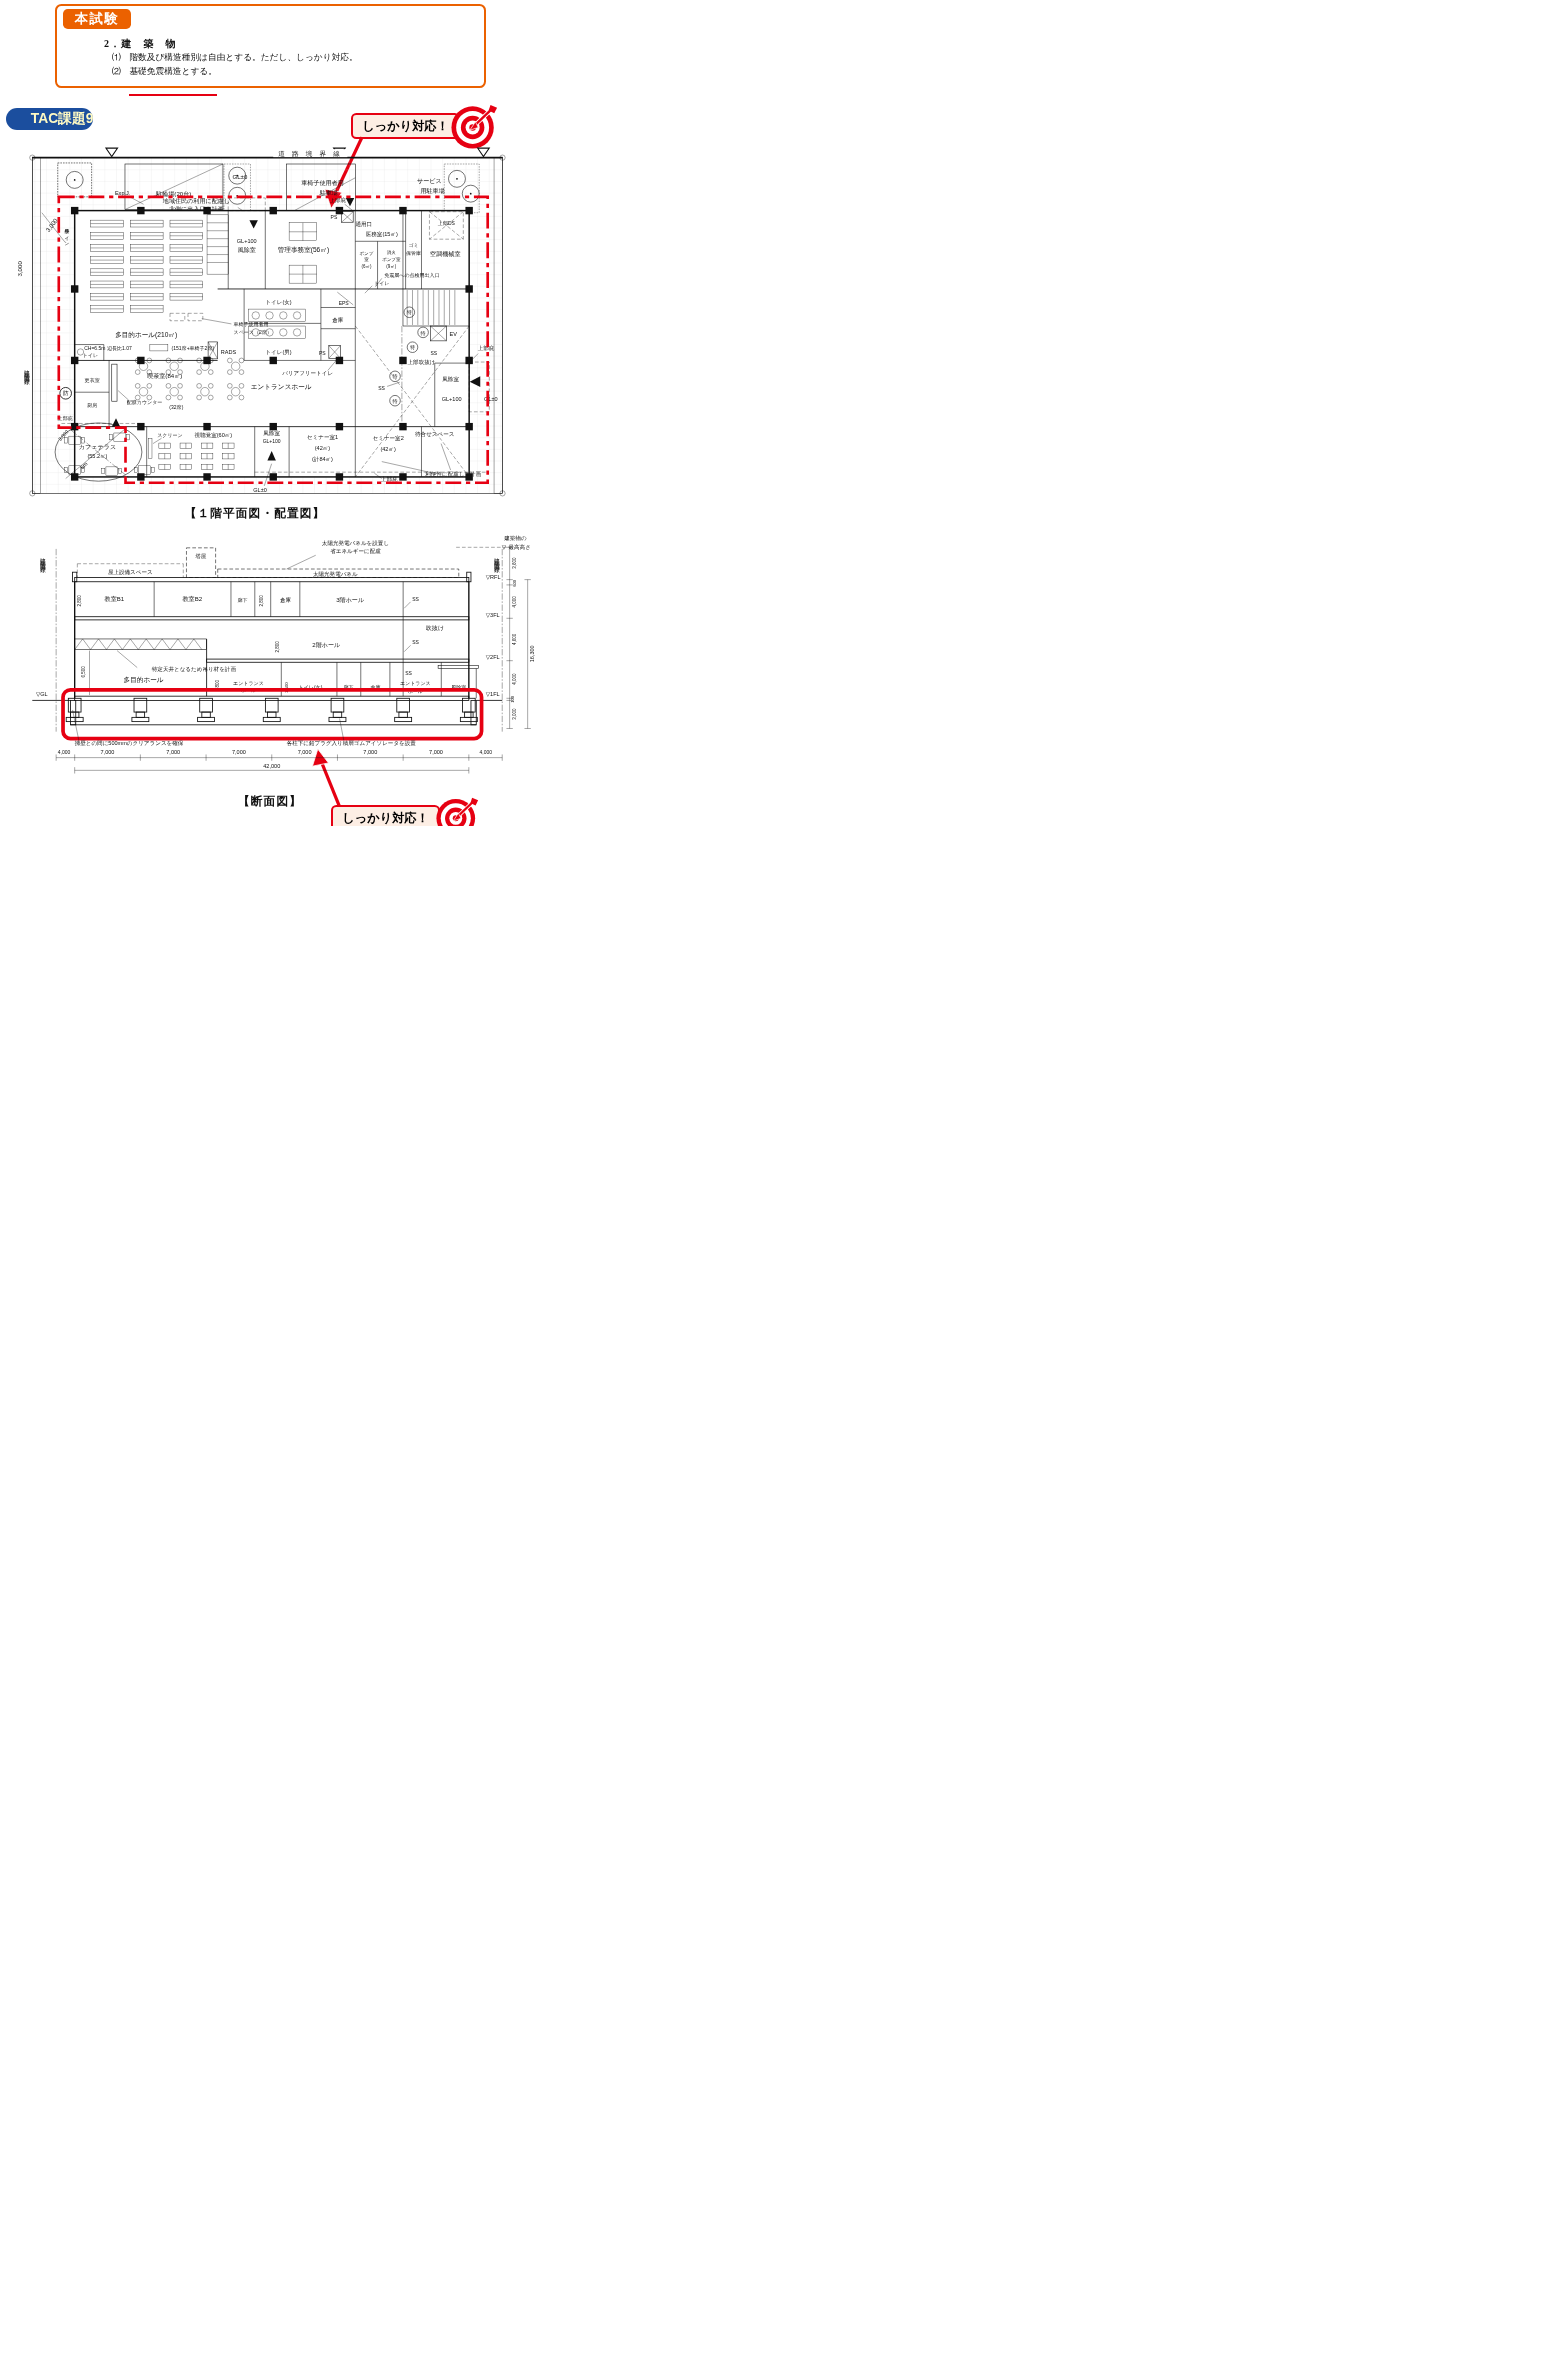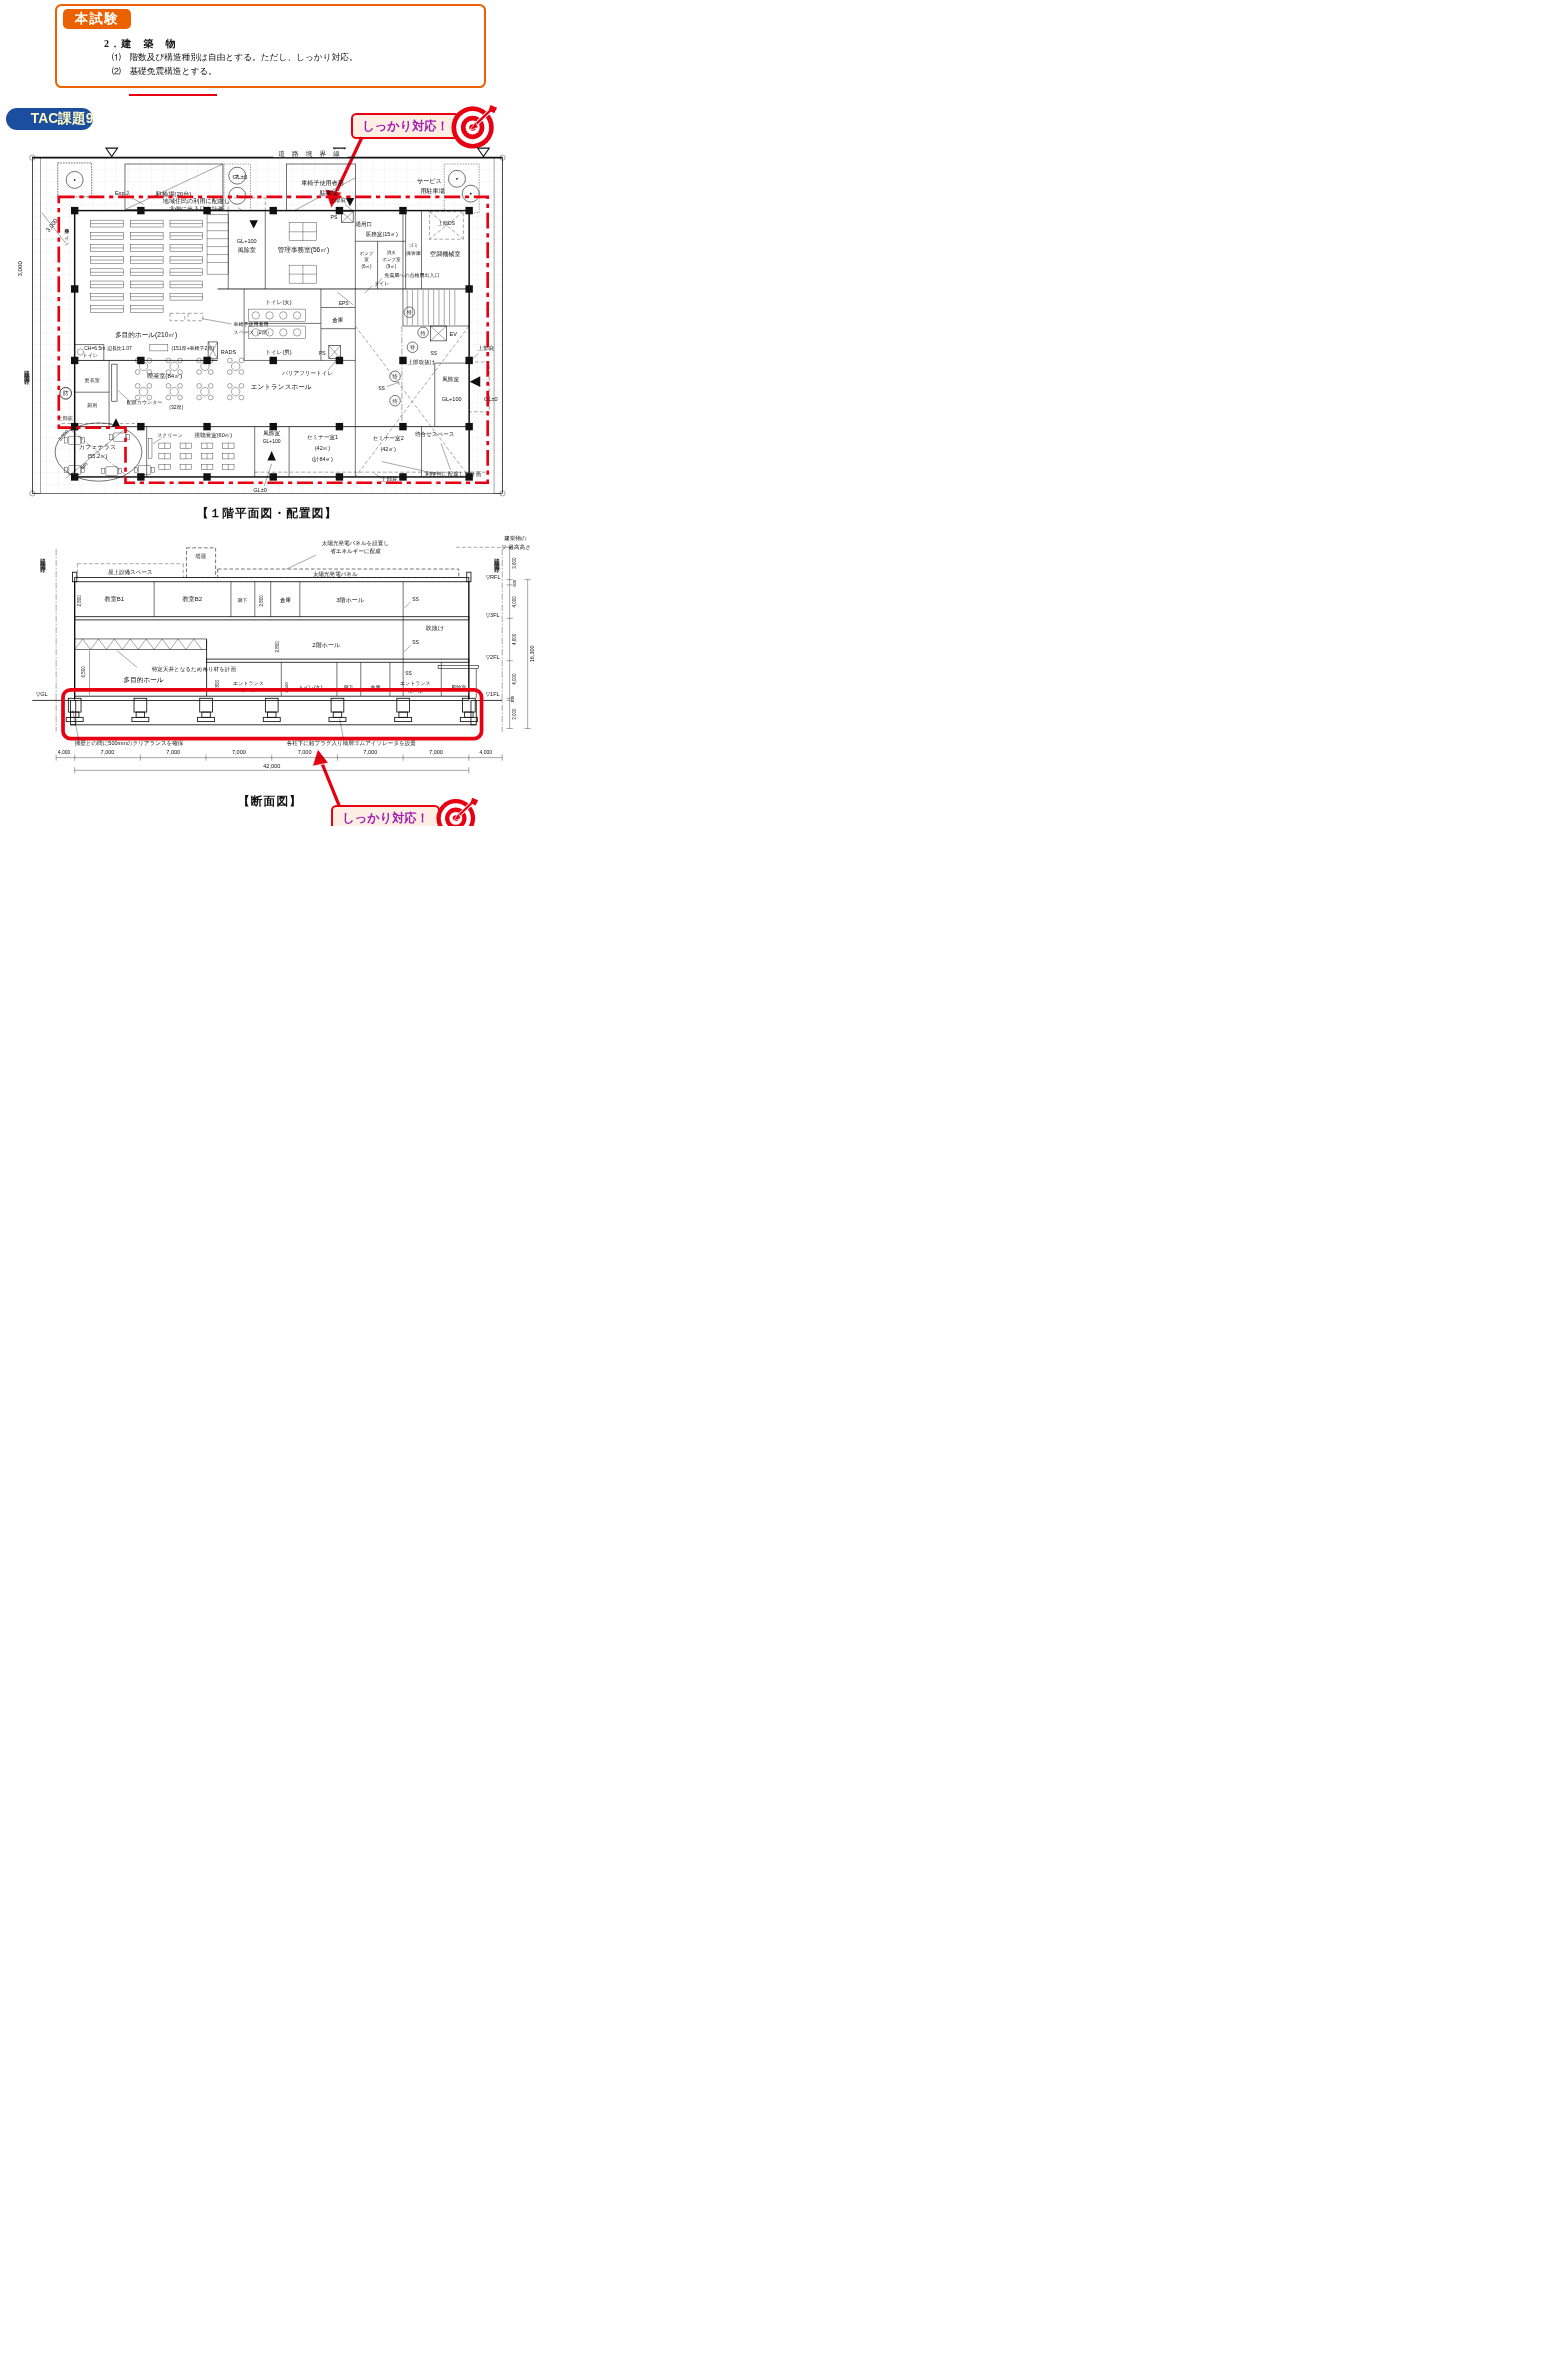--- a/index.html
+++ b/index.html
@@ -11,26 +11,26 @@
   #hdr-badge{left:63px;top:9px;width:68px;height:20px;background:#eb6100;border-radius:4.8px;
              color:#fff;font-weight:bold;font-size:13.3px;line-height:20px;text-align:center;letter-spacing:1.6px}
   .serif{font-family:Liberation Serif, serif}
   #hdr-title{left:104px;top:37px;font-size:10px;font-weight:bold;letter-spacing:1.1px}
   #hdr-item1{left:112px;top:52px;font-size:8.7px}
   #hdr-item2{left:112px;top:66px;font-size:8.7px}
   .runder{border-bottom:2.1px solid #e60012;padding-bottom:18px}
   #tac-badge{left:6.4px;top:108px;width:87px;height:22px;background:#1b4e9e;border-radius:11px;
              color:#fef9c3;font-weight:bold;font-size:13.8px;line-height:22px;text-align:right}
   .callout{width:105px;height:22px;background:#fdeee4;border:2.7px solid #e60012;border-radius:5.3px;
-           color:#a21caf;font-weight:bold;font-size:12.2px;line-height:22px;text-align:center}
+           color:#000000;font-weight:bold;font-size:12.2px;line-height:22px;text-align:center}
   #callout1{left:351px;top:113px}
   #callout2{left:331px;top:805px}
   .vtext{writing-mode:vertical-rl;text-orientation:upright;font-size:5.8px;letter-spacing:1.6px;color:#111}
   .cap{font-weight:bold;font-size:11.7px;letter-spacing:1.1px;text-align:center}
-  #plan-cap{left:76px;top:506px;width:382px}
+  #plan-cap{left:64px;top:506px;width:382px}
   #sec-cap{left:74px;top:794px;width:392px}
   
   .t{font-family:"Liberation Sans","DejaVu Sans",sans-serif;fill:#111;text-anchor:middle}
   .as{text-anchor:start}.ae{text-anchor:end}
   .f7{font-size:8px}.f8{font-size:8.5px}.f9{font-size:9.5px}.f10{font-size:10.5px}
   .f11{font-size:11.5px}.f12{font-size:12.5px}
   .w{stroke:#111;stroke-width:2.6;fill:none}
   .m{stroke:#111;stroke-width:1.6;fill:none}
   .i{stroke:#111;stroke-width:1.1;fill:none}
   .n{stroke:#111;stroke-width:0.7;fill:none}

